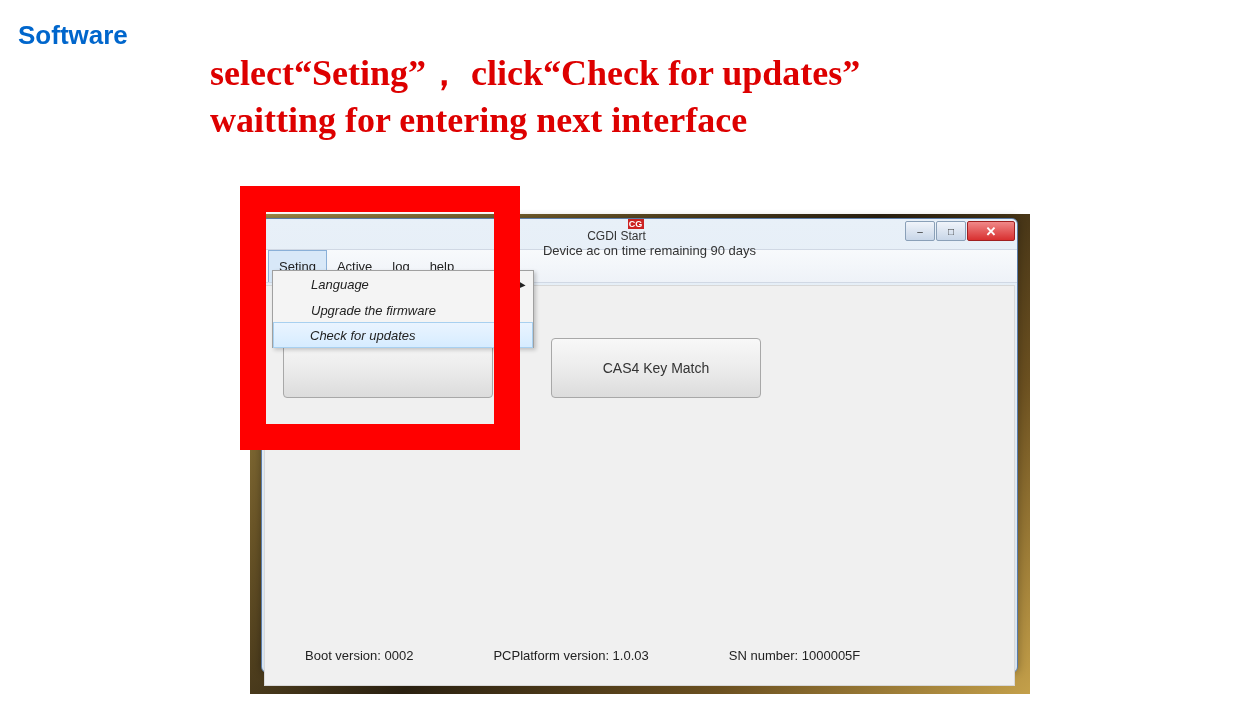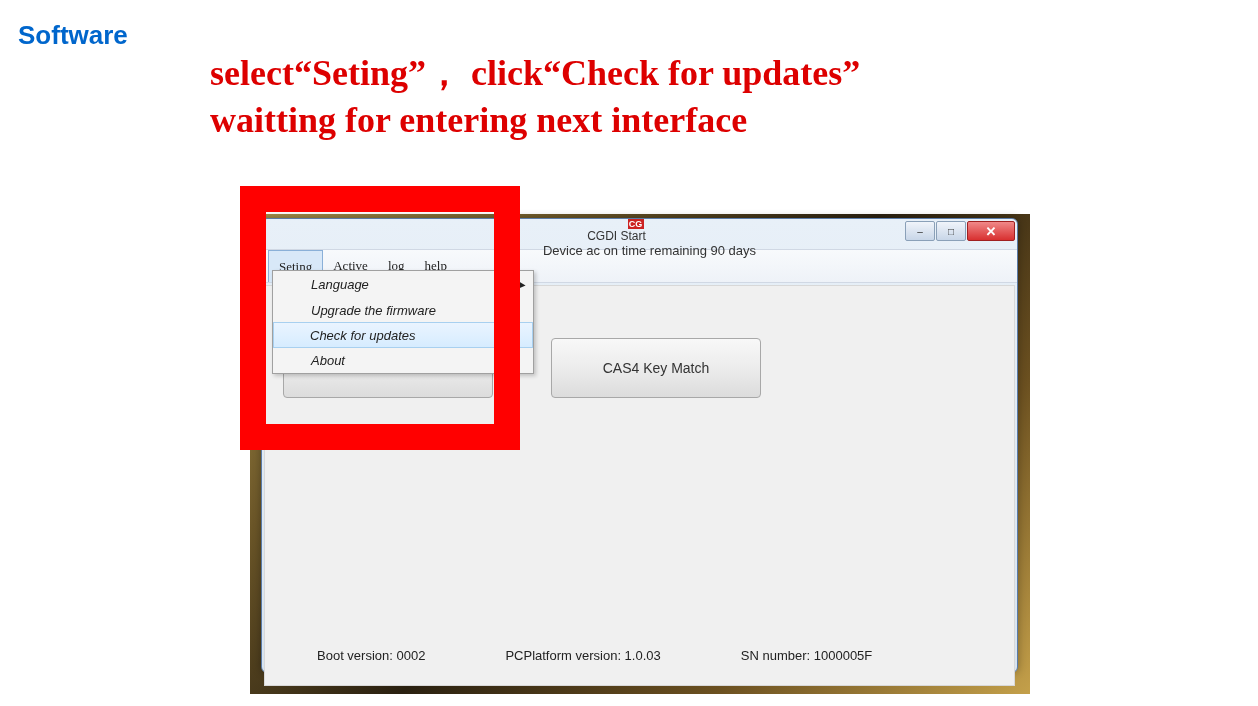--- a/index.html
+++ b/index.html
@@ -90,21 +90,20 @@
       font-weight: bold;
     }
     .menubar {
       height: 34px;
       background: linear-gradient(to bottom, #f8fafc, #eef2f8);
       border-top: 1px solid #d0d8e4;
       border-bottom: 1px solid #d0d8e4;
       display: flex;
       align-items: stretch;
       padding-left: 6px;
-      font-family: Liberation Serif, serif;
     }
     .menu-item {
       padding: 0 10px;
       font-size: 13px;
       color: #222;
       display: flex;
       align-items: center;
       cursor: pointer;
     }
     .menu-item.open {
@@ -132,21 +131,21 @@
       font-size: 14px;
       color: #333;
       cursor: pointer;
     }
     .btn1 { top: 52px; left: 18px; width: 210px; }
     .btn2 { top: 52px; left: 286px; }
     .btn3 { top: 52px; left: 510px; }
     .footer-info {
       position: absolute;
       bottom: 22px;
-      left: 52px;
+      left: 40px;
       right: 20px;
       display: flex;
       font-size: 13px;
       color: #222;
     }
     .footer-info > div { margin-right: 80px; white-space: nowrap; }
     .dropdown {
       position: absolute;
       top: 270px;
       left: 272px;
@@ -233,18 +232,15 @@
   <div class="dropdown-item">
     <span>Language</span>
     <span class="submenu-arrow">▶</span>
   </div>
   <div class="dropdown-item">
     <span>Upgrade the firmware</span>
   </div>
   <div class="dropdown-item highlighted">
     <span>Check for updates</span>
   </div>
-  <div class="dropdown-item">
-    <span>About</span>
-  </div>
 </div>
 
 <div class="red-highlight"></div>
 
 </body></html>

